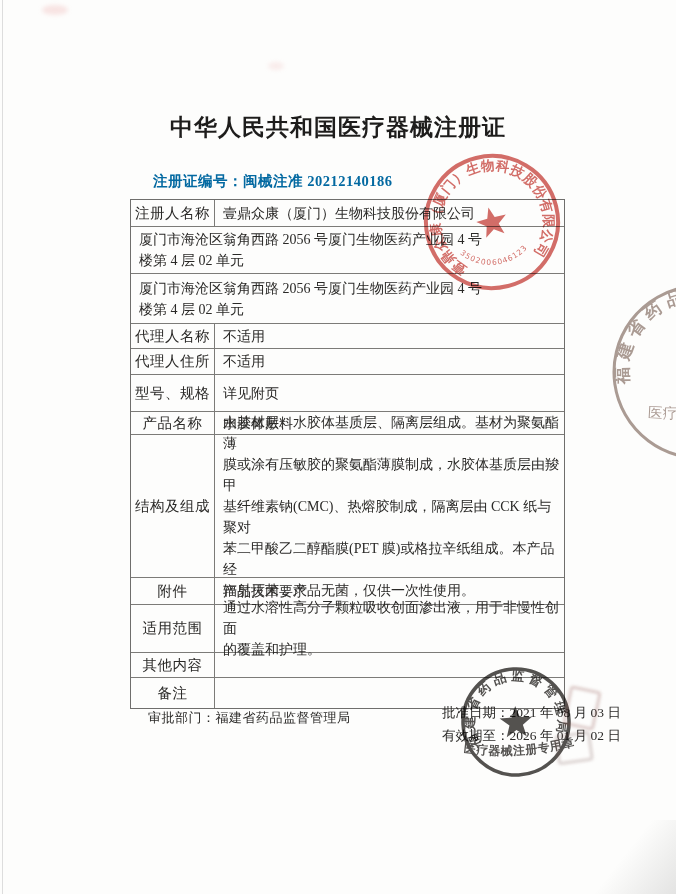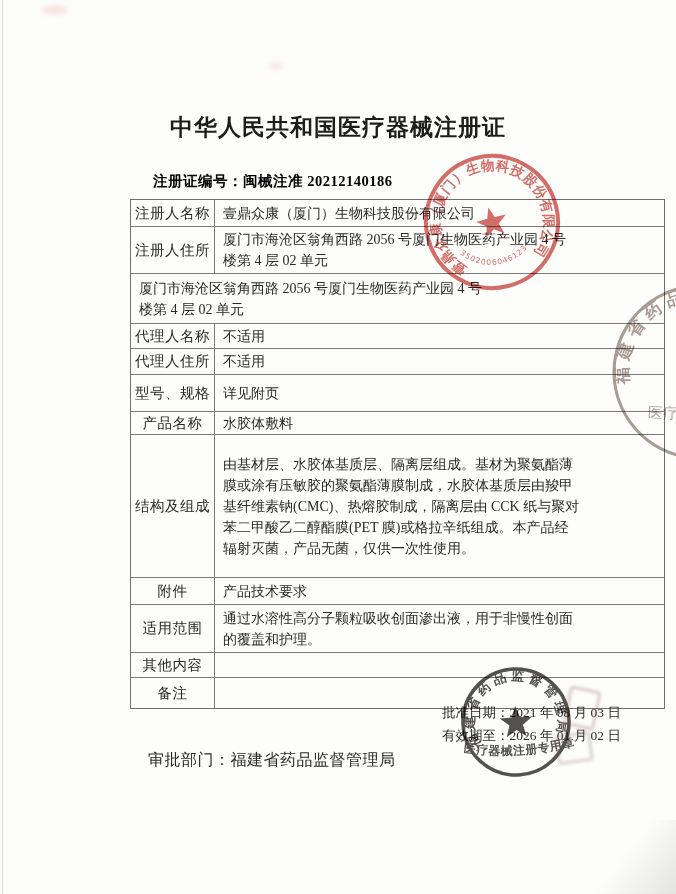--- a/index.html
+++ b/index.html
@@ -12,43 +12,43 @@
   .corner-shadow{position:absolute;right:0;bottom:0;width:92px;height:74px;
     background:linear-gradient(308deg, rgba(110,110,110,0.18), rgba(255,255,255,0) 55%);}
   .smudge{position:absolute;border-radius:50%;filter:blur(2px);}
   .smudge.s1{left:42px;top:5px;width:26px;height:10px;background:rgba(231,140,140,0.22);}
   .smudge.s2{left:268px;top:62px;width:16px;height:8px;background:rgba(231,150,150,0.16);}
 
   .title{
     position:absolute;left:0;top:112px;width:100%;margin:0;
     text-align:center;font-size:23px;font-weight:bold;letter-spacing:1px;color:#1e1d1c;
   }
-  .regno{position:absolute;left:153px;top:172px;font-size:14.5px;font-weight:bold;color:#000000;letter-spacing:0.5px;}
+  .regno{position:absolute;left:153px;top:172px;font-size:14.5px;font-weight:bold;color:#0369a1;letter-spacing:0.5px;}
 
   .cert-table{
-    position:absolute;left:130px;top:199px;width:535px;
+    position:absolute;left:130px;top:199px;width:435px;
     border:1.5px solid #6f6e6c;box-sizing:border-box;background:transparent;
   }
   .row{display:flex;box-sizing:border-box;border-bottom:1px solid #7c7b78;}
   .row:last-child{border-bottom:none;}
   .lab{
     width:84px;box-sizing:border-box;border-right:1px solid #7c7b78;
     display:flex;align-items:center;justify-content:center;
     text-align:center;font-size:14.5px;letter-spacing:0.5px;color:#2a2927;
   }
   .val{
     flex:1;display:flex;align-items:center;box-sizing:border-box;
     padding:2px 2px 2px 8px;font-size:14px;line-height:21px;
     white-space:pre-line;color:#2a2927;
   }
   .h27{height:27px}.h47{height:47px}.h50{height:50px}.h25{height:25px}
   .h26{height:26px}.h23{height:23px}.h37{height:37px}.h143{height:143px}
   .h48{height:48px}.h30{height:30px}
 
-  .footer-left{position:absolute;left:148px;top:709px;font-size:16px;color:#2a2927;letter-spacing:0.5px;margin-top:41px;}
+  .footer-left{position:absolute;left:148px;top:709px;font-size:13px;color:#2a2927;letter-spacing:0.5px;}
   .footer-right{position:absolute;left:426px;top:701px;font-size:13.5px;line-height:23px;color:#2a2927;margin-left:16px;}
 
   svg.stamp{position:absolute;pointer-events:none;mix-blend-mode:multiply;}
   .company-seal{left:412px;top:142px;opacity:0.78;}
   .authority-seal{left:451px;top:657px;opacity:0.88;}
   .edge-seal{left:585px;top:257px;opacity:0.60;}
   .ghost{position:absolute;border-radius:4px;filter:blur(1.5px);}
   .ghost.g1{left:566px;top:688px;width:26px;height:34px;border:3px solid rgba(140,75,70,0.28);transform:rotate(12deg);}
   .ghost.g2{left:556px;top:733px;width:30px;height:24px;border:3px solid rgba(125,88,82,0.25);transform:rotate(-8deg);}
 </style>
@@ -63,21 +63,20 @@
   <h1 class="title">中华人民共和国医疗器械注册证</h1>
 
   <div class="regno"><span>注册证编号：</span><span>闽械注准 20212140186</span></div>
 
   <div class="cert-table">
     <div class="row h27">
         <div class="lab">注册人名称</div>
         <div class="val">壹鼎众康（厦门）生物科技股份有限公司</div>
       </div>
     <div class="row h47">
-        <div class="lab">注册人住所</div>
         <div class="val">厦门市海沧区翁角西路 2056 号厦门生物医药产业园 4 号
 楼第 4 层 02 单元</div>
       </div>
     <div class="row h50">
         <div class="val">厦门市海沧区翁角西路 2056 号厦门生物医药产业园 4 号
 楼第 4 层 02 单元</div>
       </div>
     <div class="row h25">
         <div class="lab">代理人名称</div>
         <div class="val">不适用</div>

